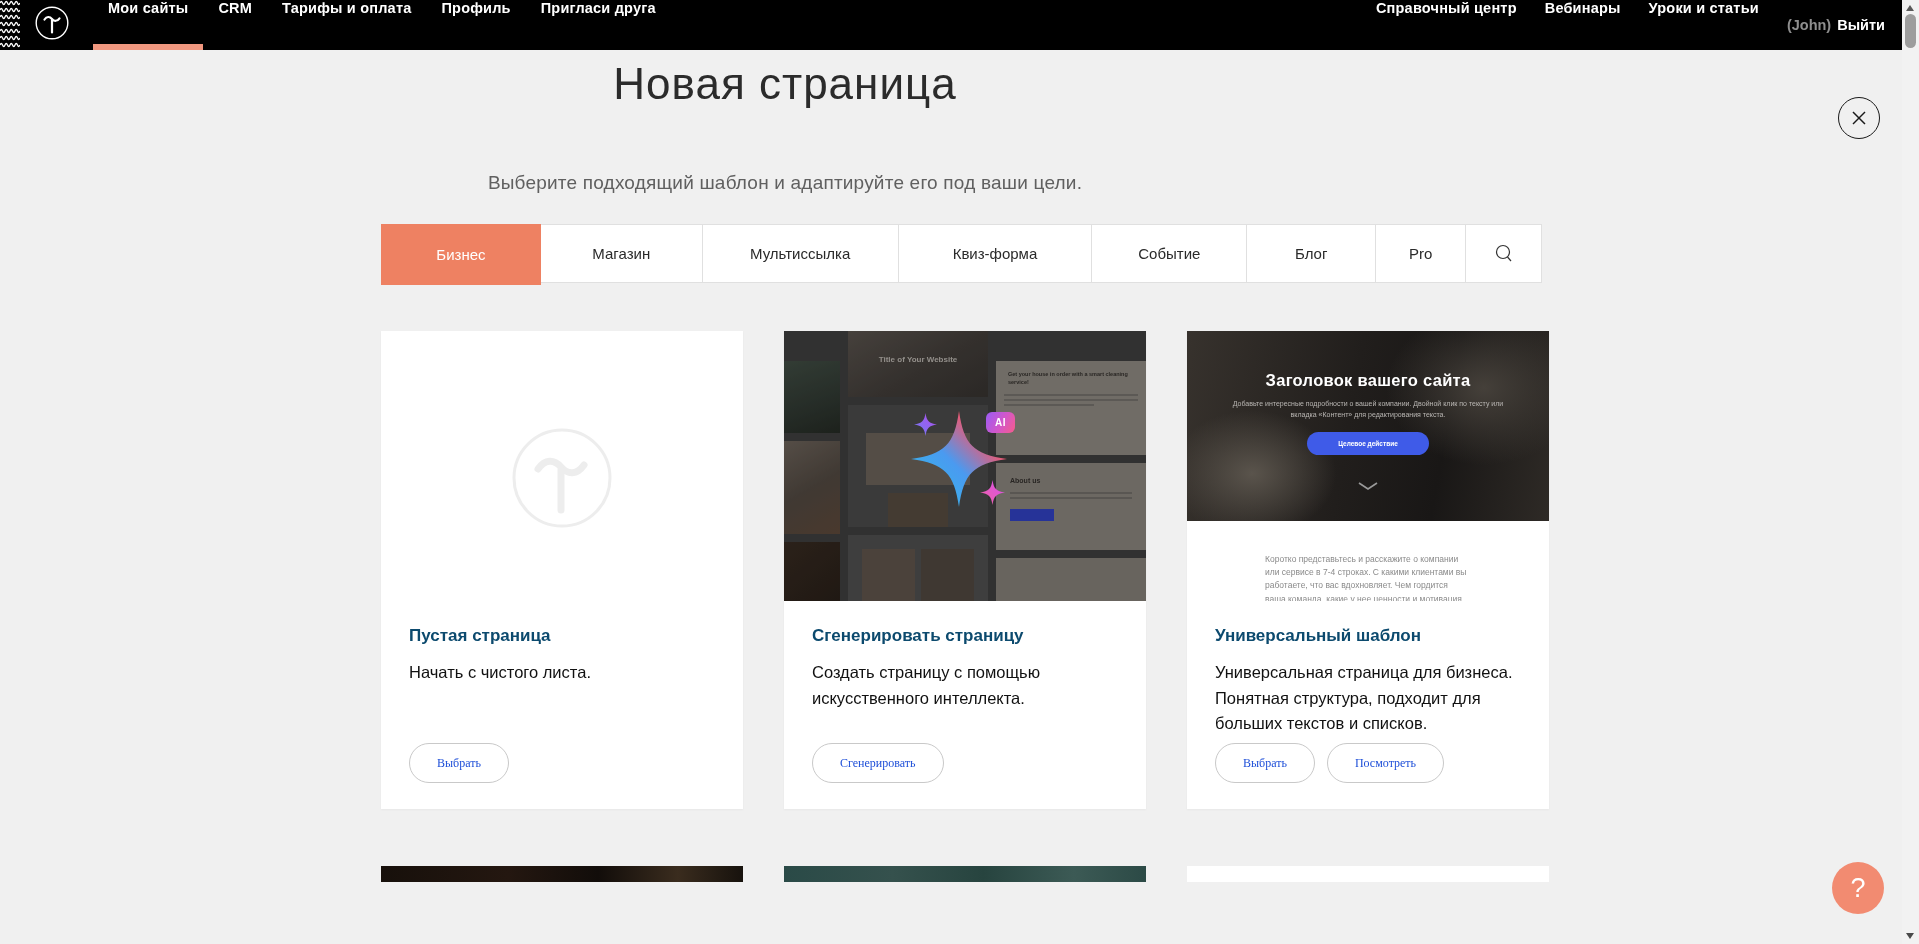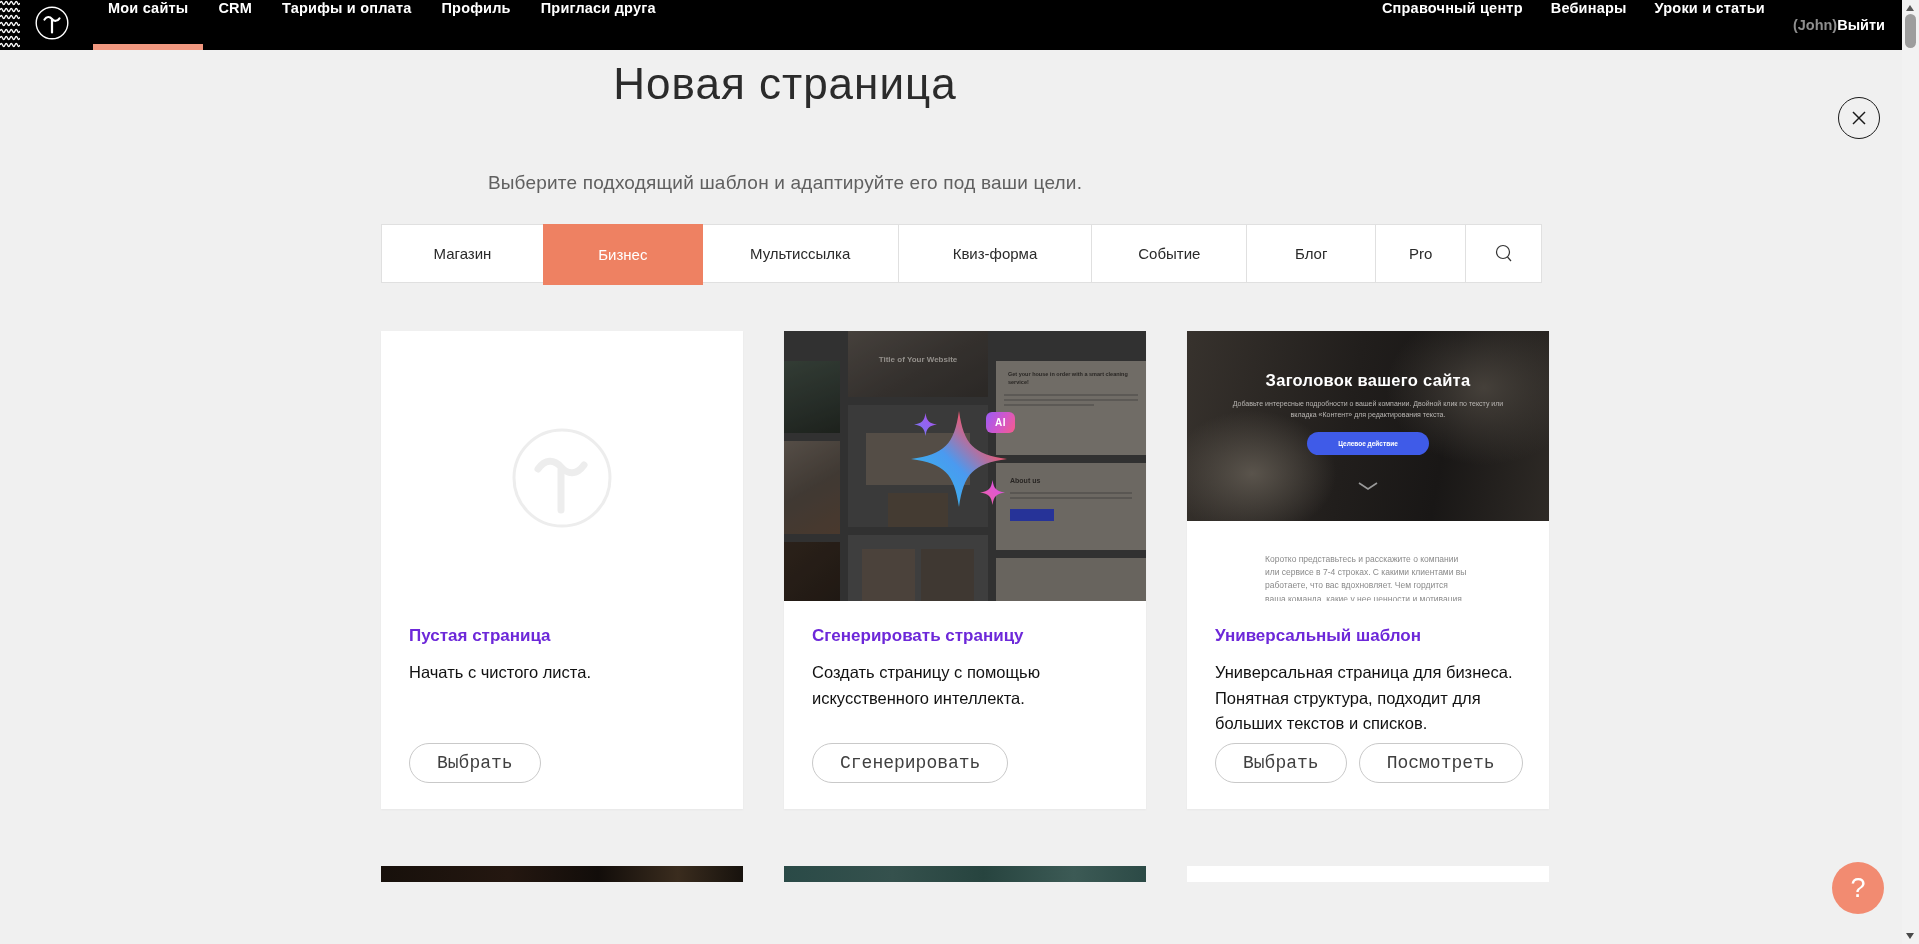--- a/index.html
+++ b/index.html
@@ -23,21 +23,21 @@
     position:relative; height:50px; display:flex; align-items:flex-start;
     padding:0 15px; color:#fff; font-size:14.5px; font-weight:bold;
     letter-spacing:.2px; cursor:pointer; white-space:nowrap;
   }
   .nav-item.active::after {
     content:""; position:absolute; left:0; right:0; bottom:0; height:6px;
     background:#f0977f;
   }
   .nav-right { margin-left:auto; display:flex; align-items:center; height:50px; padding-right:34px; }
   .nav-right .nav-item { padding:0 14px; }
-  .nav-user { display:flex; align-items:center; padding:0 0 0 14px; height:50px; }
+  .nav-user { display:flex; align-items:center; gap:6px; padding:0 0 0 14px; height:50px; }
   .nav-user .uname { color:#8e8e8e; font-size:14.5px; font-weight:bold; }
   .nav-user .logout { color:#fff; font-size:14.5px; font-weight:bold; cursor:pointer; }
 
   
   .close-btn {
     position:absolute; top:97px; left:1838px; width:42px; height:42px;
     border:1.6px solid #1a1a1a; border-radius:50%; background:transparent;
     display:flex; align-items:center; justify-content:center; cursor:pointer; z-index:4;
   }
 
@@ -59,27 +59,27 @@
     cursor:pointer; background:#fff;
   }
   .tab:last-child { border-right:none; }
   .tab.active { background:#ee8162; color:#fff; margin:-1px 0 -1px -1px; height:61px; border-right:none; }
 
   
   .cards-grid { margin-top:48px; margin-left:381px; width:1168px; display:flex; gap:41px; }
   .card { width:362px; height:478px; background:#fff; position:relative; box-shadow:0 1px 2px rgba(0,0,0,.04); }
   .card-img { width:362px; height:270px; overflow:hidden; position:relative; }
   .card-body { padding:25px 28px 0 28px; }
-  .card-title { font-size:17px; font-weight:bold; color:#6d28d9; }
+  .card-title { font-size:17px; font-weight:bold; color:#0c4a6e; }
   .card-desc { margin-top:14px; font-size:16.5px; line-height:1.55; color:#111; }
   .card-actions { position:absolute; left:28px; bottom:26px; display:flex; gap:12px; }
   .pill-btn {
     height:40px; padding:0 27px; border:1px solid #c9c9c9; border-radius:22px;
-    background:#fff; font-size:18px; color:#404040; cursor:pointer;
-    font-family:Liberation Mono, monospace; display:flex; align-items:center;
+    background:#fff; font-size:12px; color:#1d4ed8; cursor:pointer;
+    font-family:Liberation Serif, serif; display:flex; align-items:center;
   }
 
   
   .blank-logo {
     position:absolute; top:97px; left:131px; width:100px; height:100px;
     opacity:1;
   }
 
   
   .collage { position:absolute; inset:0; background:#3b3b3b; display:flex; gap:8px; padding:0; }
@@ -216,25 +216,25 @@
     <line x1="16" y1="4" x2="4" y2="16" stroke="#1a1a1a" stroke-width="1.5"></line>
   </svg>
 </button>
 
 <div class="page-header">
   <div class="page-title">Новая страница</div>
   <div class="page-subtitle">Выберите подходящий шаблон и адаптируйте его под ваши цели.</div>
 </div>
 
 <div class="tabs-row">
+  <div class="tab active" style="width:160px">
+      <span>Бизнес</span>
+    </div>
   <div class="tab" style="width:162px">
       <span>Магазин</span>
-    </div>
-  <div class="tab active" style="width:160px">
-      <span>Бизнес</span>
     </div>
   <div class="tab" style="width:196px">
       <span>Мультиссылка</span>
     </div>
   <div class="tab" style="width:194px">
       <span>Квиз-форма</span>
     </div>
   <div class="tab" style="width:155px">
       <span>Событие</span>
     </div>

